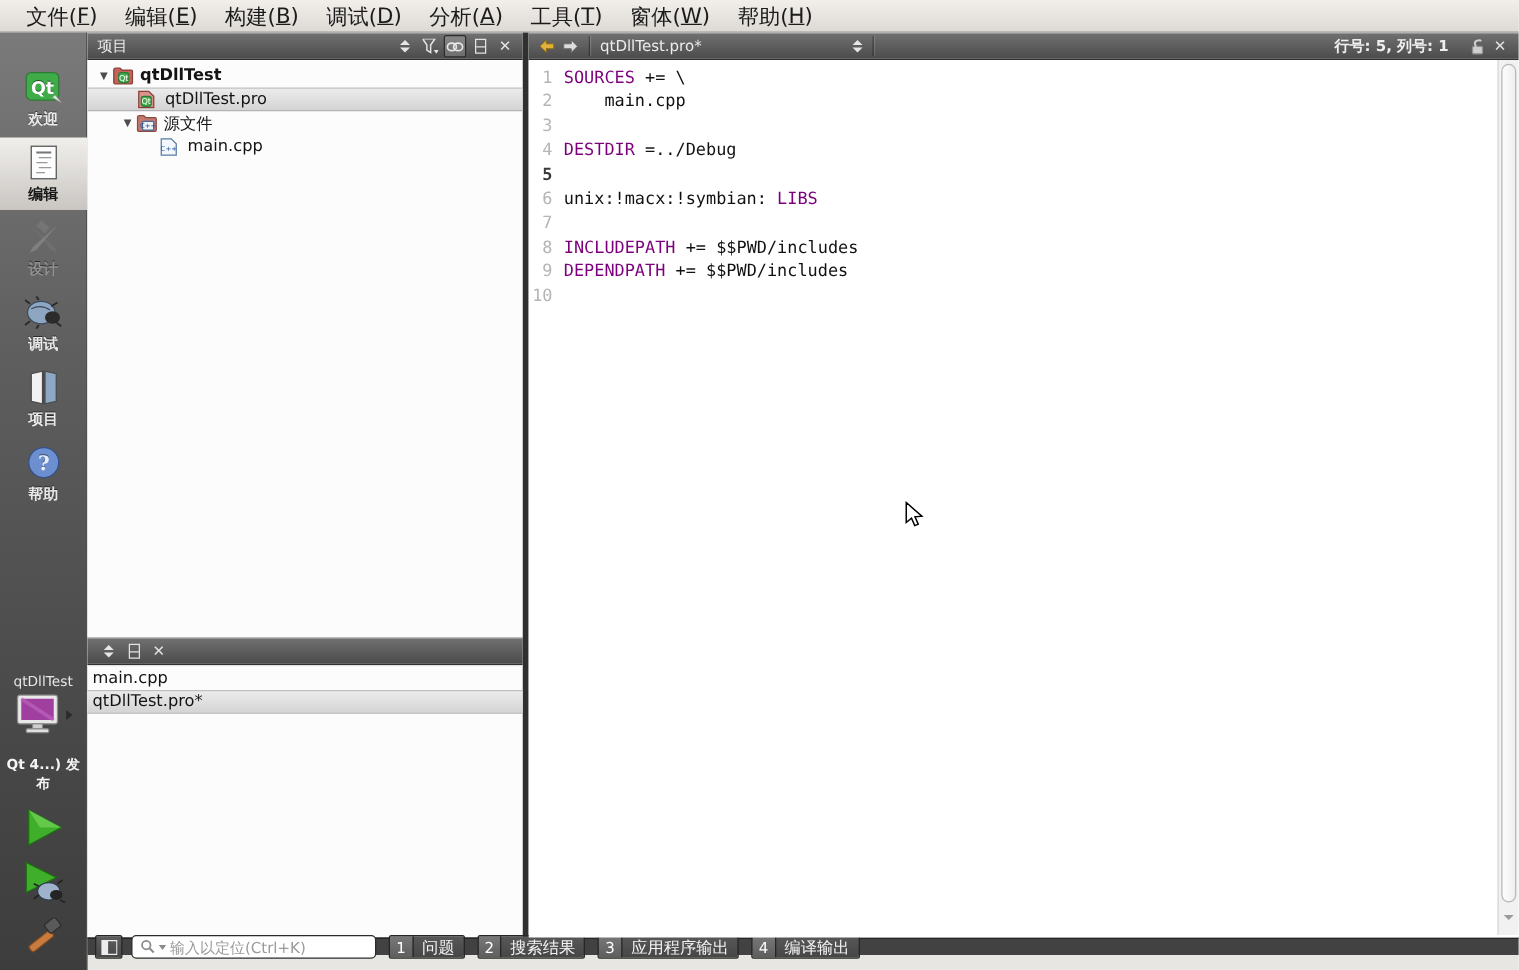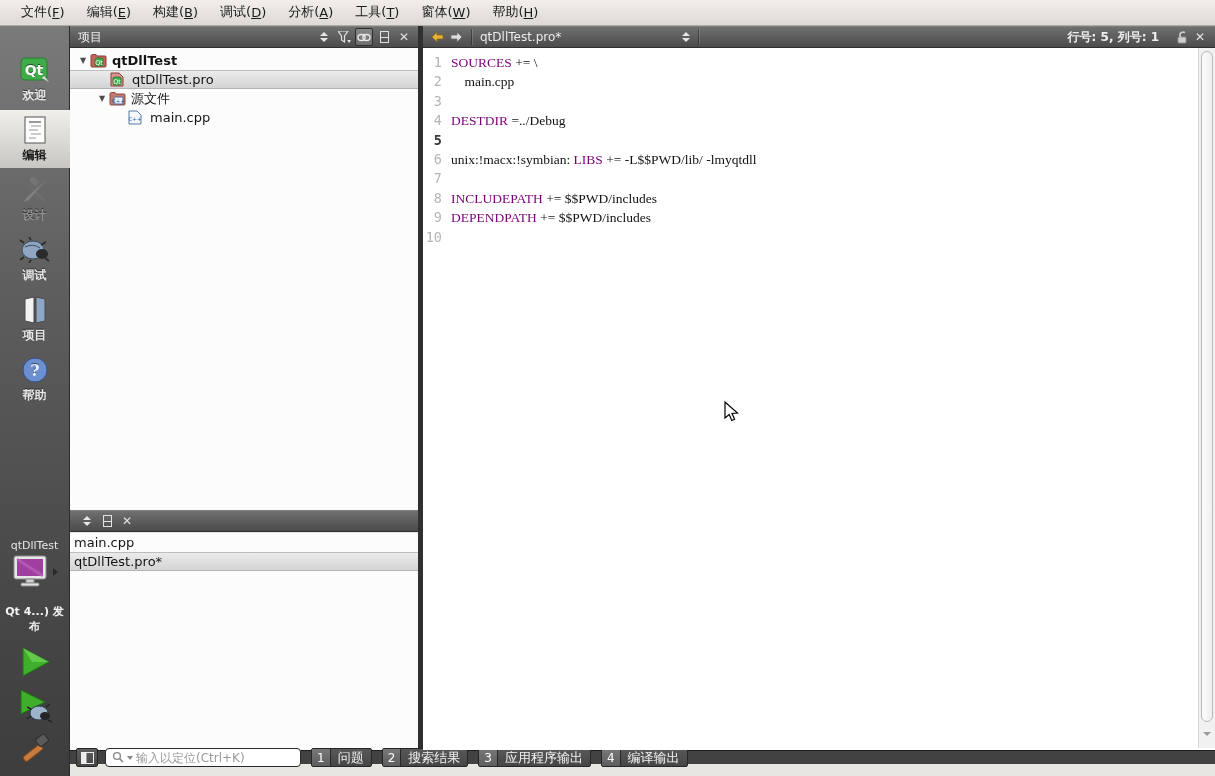--- a/index.html
+++ b/index.html
@@ -1,22 +1,22 @@
 <!DOCTYPE html>
 <html><head>
 <meta charset="utf-8">
 <style>
   * { box-sizing: border-box; margin: 0; padding: 0; }
   html,body { width:1215px; height:776px; overflow:hidden; }
   body { font-family:"DejaVu Sans","Liberation Sans",sans-serif; background:#e8e6e3; position:relative; }
 
   
-  .menubar { height:26px; display:flex; align-items:flex-end; padding-left:10px;
+  .menubar { height:26px; display:flex; align-items:flex-start; padding-left:10px;
     background:linear-gradient(#f2efeb,#ddd9d4); border-bottom:1px solid #aeaaa5;
-    font-size:13px; color:#1b1b1b; }
+    font-size:17px; color:#1b1b1b; }
   .menu-item { padding:0 11px; height:26px; display:flex; align-items:center; cursor:default; }
   .mk { text-decoration:underline; }
 
   
   .main { display:flex; height:750px; }
 
   
   .sidebar { width:70px; background:linear-gradient(180deg,#7a7a7a 0%,#5e5e5e 35%,#484848 75%,#3d3d3d 100%);
     display:flex; flex-direction:column; align-items:center; flex:none; border-right:1px solid #2c2c2c; }
   .mode { width:70px; padding:5px 0 4px; text-align:center; font-size:12px; font-weight:bold;
@@ -70,21 +70,21 @@
   .doc-dropdown .ddlabel { flex:1; }
   .tb-flex { flex:1; }
   .cursor-pos { margin-right:14px; color:#efefef;font-weight:bold; }
 
   .editor-body { flex:1; position:relative; background:#ffffff; overflow:hidden; }
   .code { font-family:"DejaVu Sans Mono","Liberation Mono",monospace; font-size:13.5px; line-height:19.4px; padding-top:5px; }
   .cl { display:flex; white-space:pre; }
   .ln { width:28px; text-align:right; padding-right:9px; color:#b5b5b5; flex:none;
     font-family:"DejaVu Sans Mono","Liberation Mono",monospace; }
   .ln.cur { color:#3a3a3a; font-weight:bold; }
-  .seg { color:#111;font-family:Liberation Serif, serif; }
+  .seg { color:#111; }
   .kw { color:#7c007c; }
 
   
   .vscroll { position:absolute; top:0; right:0; bottom:2px; width:17px; background:#f1f1f1; border-left:1px solid #d6d6d6; }
   .vthumb { position:absolute; left:2px; right:2px; top:3px; bottom:26px; background:linear-gradient(90deg,#fdfdfd,#efefef);
     border:1px solid #b9b9b9; border-radius:8px; }
   .varrow { position:absolute; left:2px; right:2px; height:16px; display:flex; align-items:center; justify-content:center; }
   .varrow.up { top:2px; } .varrow.down { bottom:6px; }
   .sb-tri-up { width:0;height:0;border-left:4px solid transparent;border-right:4px solid transparent;border-bottom:4px solid #9a9a9a; }
   .sb-tri-down { width:0;height:0;border-left:4px solid transparent;border-right:4px solid transparent;border-top:4px solid #9a9a9a; }
@@ -399,21 +399,21 @@
           <span class="tool">✕</span>
         </div>
 
         <div class="editor-body">
           <div class="code">
             <div class="cl"><span class="ln">1</span><span class="seg kw">SOURCES</span><span class="seg"> += \</span></div>
             <div class="cl"><span class="ln">2</span><span class="seg">    main.cpp</span></div>
             <div class="cl"><span class="ln">3</span></div>
             <div class="cl"><span class="ln">4</span><span class="seg kw">DESTDIR</span><span class="seg"> =../Debug</span></div>
             <div class="cl"><span class="ln cur">5</span></div>
-            <div class="cl"><span class="ln">6</span><span class="seg">unix:!macx:!symbian: </span><span class="seg kw">LIBS</span><span class="seg"> += -L$$PWD/lib/ -lmyqtdll</span></div>
+            <div class="cl"><span class="ln">6</span><span class="seg">unix:!macx:!symbian: </span><span class="seg kw">LIBS</span></div>
             <div class="cl"><span class="ln">7</span></div>
             <div class="cl"><span class="ln">8</span><span class="seg kw">INCLUDEPATH</span><span class="seg"> += $$PWD/includes</span></div>
             <div class="cl"><span class="ln">9</span><span class="seg kw">DEPENDPATH</span><span class="seg"> += $$PWD/includes</span></div>
             <div class="cl"><span class="ln">10</span></div>
           </div>
           <div class="vscroll">
             <div class="varrow up">
                 <span class="sb-tri-up"></span>
               </div>
             <div class="vthumb"></div>

